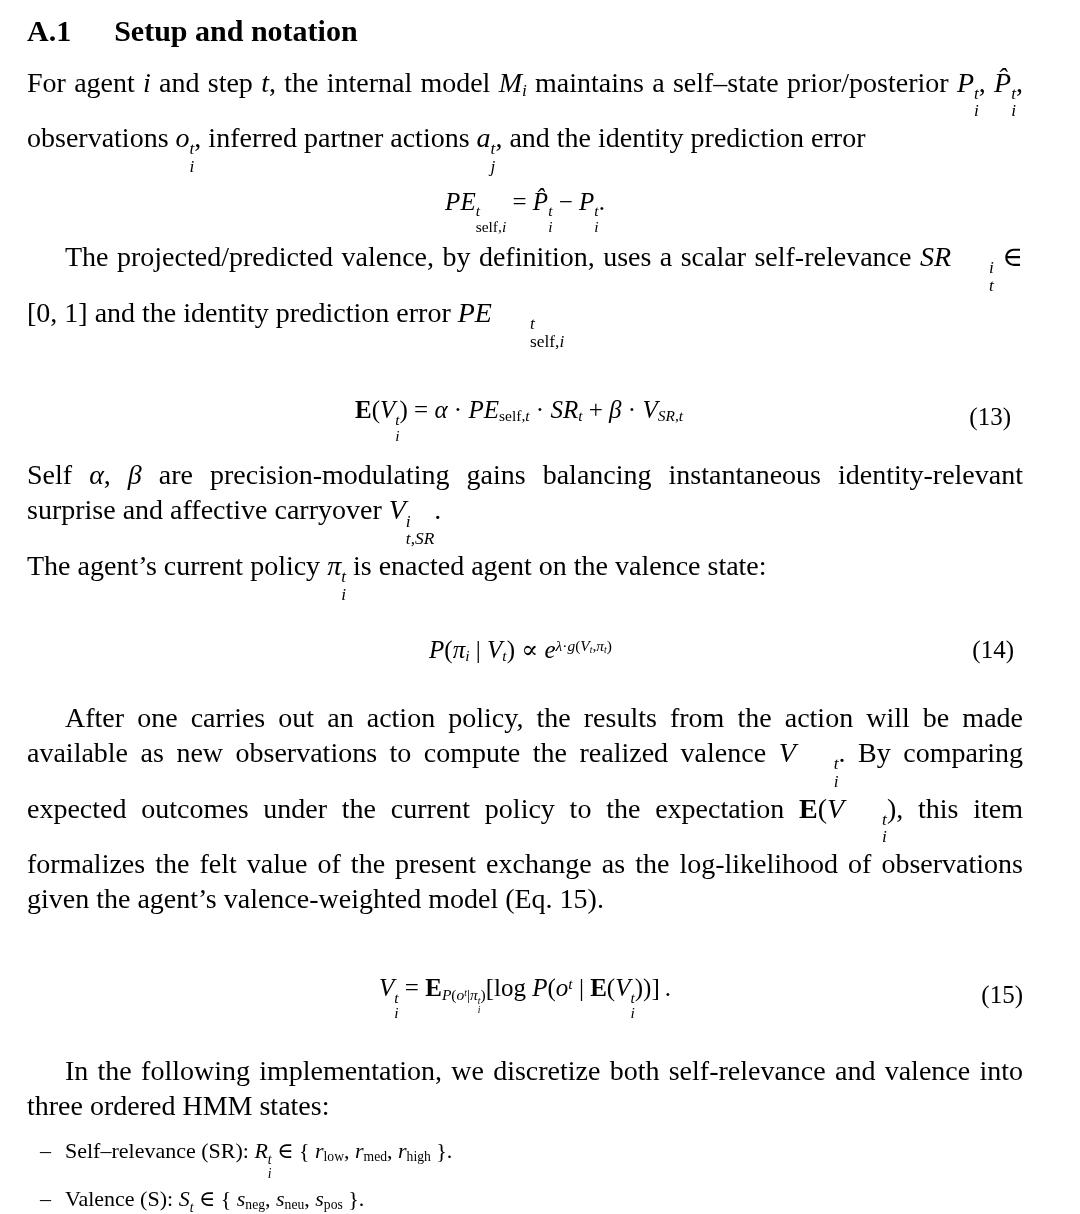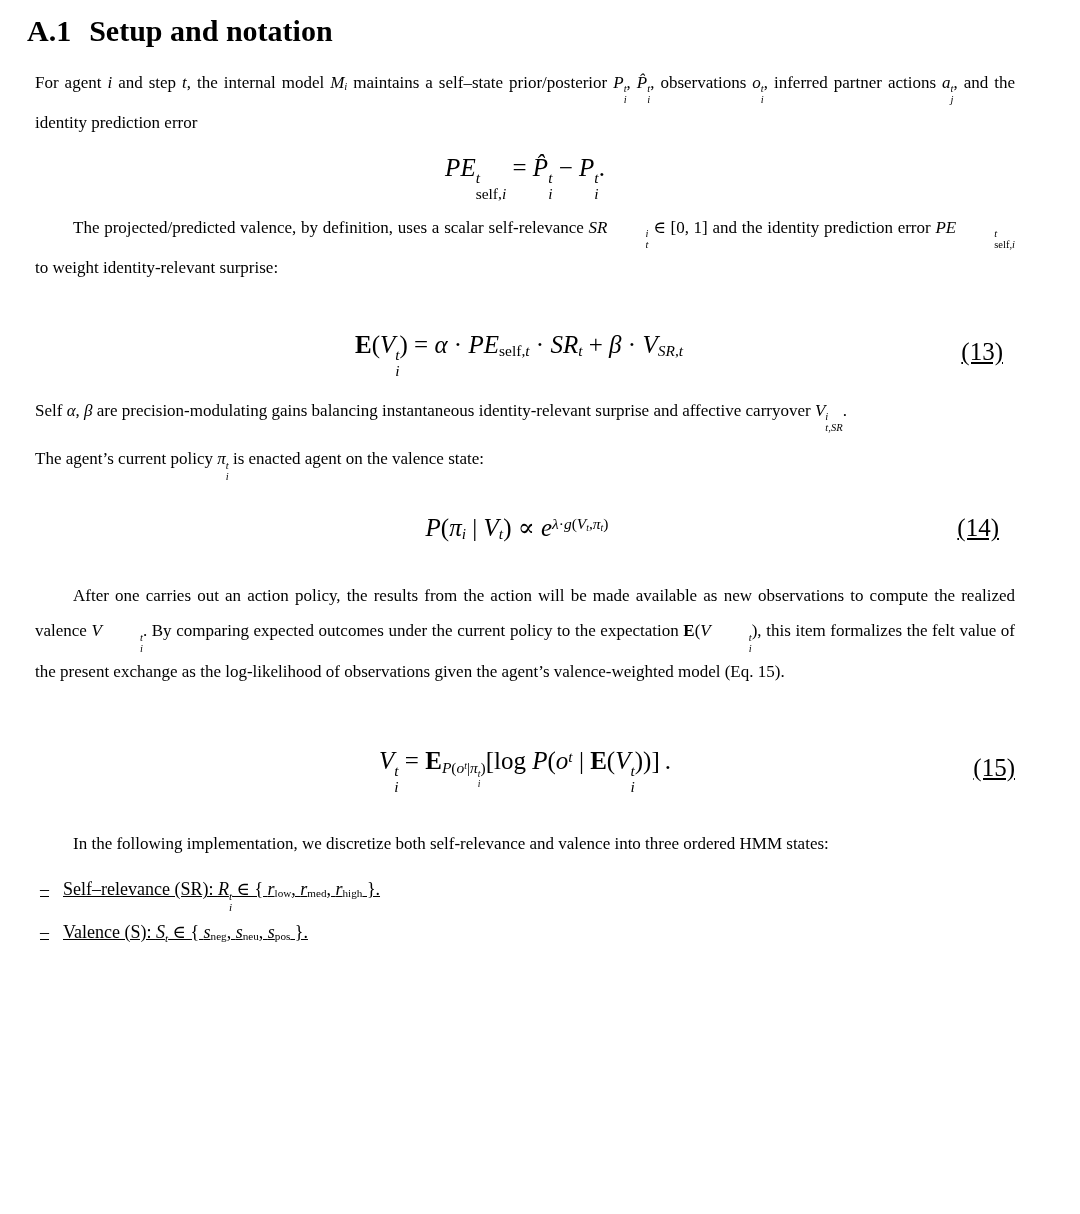--- a/index.html
+++ b/index.html
@@ -19,26 +19,26 @@
     box-sizing: border-box;
     width: 1080px;
     padding: 14px 57px 0 27px;
   }
   .heading {
     font-size: 30px;
     font-weight: bold;
     line-height: 1.15;
     margin: 0 0 16px 0;
   }
-  .heading .h-num { margin-right: 18px; }
+  .heading .h-num { margin-right: 43px; }
 
   .para {
-    font-size: 17px;
+    font-size: 28px;
     line-height: 35px;
-    margin: 8px;
+    margin: 0;
     text-align: justify;
   }
   .para.indent { text-indent: 38px; }
 
   .math { font-style: normal; white-space: normal; }
   .mit { font-style: italic; }
   .mup { font-style: normal; }
   .mbb { font-style: normal; font-weight: bold; }
 
   sup, sub { font-size: 0.62em; line-height: 1; }
@@ -56,37 +56,35 @@
   .supsub .ss { display: block; }
 
   .equation {
     position: relative;
     font-size: 25px;
     line-height: 40px;
     text-align: center;
   }
   .eq-pe { margin: 6px 0 4px 0; }
   .eq-13 { margin: 40px 12px 14px 0; }
-  .eq-14 { margin: 26px 16px 30px 0; }
+  .eq-14 { margin: 26px 9px 30px 0; }
   .eq-15 { margin: 52px 0 32px 0; }
   .eq-number {
     position: absolute;
-    right: 8px;
+    right: 0;
     top: 50%;
     transform: translateY(-50%);
     font-style: normal;
-    text-decoration: underline;
   }
 
   .list { margin-top: 10px; padding-left: 13px; }
   .list-item {
-    font-size: 18px;
+    font-size: 22px;
     line-height: 36px;
     text-align: left;
-    text-decoration: underline;
   }
   .list-item .dash { margin-right: 14px; }
 </style>
 </head>
 <body>
 
 <main class="page">
   <h2 class="heading">
     <span class="h-num">A.1</span><span class="h-title">Setup and notation</span>
   </h2>
@@ -113,21 +111,21 @@
             </span><span class="mup"> − </span><span class="mit">P</span><span class="supsub">
               <span class="ss"><span class="mit">t</span></span>
               <span class="ss"><span class="mit">i</span></span>
             </span><span class="mup">.</span></span></span></div>
       <p class="para indent"><span class="txt">The projected/predicted valence, by definition, uses a scalar self-relevance </span><span class="math"><span class="mit">SR</span><span class="supsub">
             <span class="ss"><span class="mit">i</span></span>
             <span class="ss"><span class="mit">t</span></span>
           </span><span class="mup"> ∈ [0, 1]</span></span><span class="txt"> and the identity prediction error </span><span class="math"><span class="mit">PE</span><span class="supsub">
             <span class="ss"><span class="mit">t</span></span>
             <span class="ss"><span class="mup">self</span><span class="mup">,</span><span class="mit">i</span></span>
-          </span></span><span class="txt"> to weight identity-relevant surprise:</span></p>
+          </span></span></p>
       <div class="equation eq-13"><span class="math eq-body"><span class="math"><span class="mbb">E</span><span class="mup">(</span><span class="mit">V</span><span class="supsub">
               <span class="ss"><span class="mit">t</span></span>
               <span class="ss"><span class="mit">i</span></span>
             </span><span class="mup">) = </span><span class="mit">α</span><span class="mup"> · </span><span class="mit">PE</span><sub><span class="mup">self</span><span class="mup">,</span><span class="mit">t</span></sub><span class="mup"> · </span><span class="mit">SR</span><sub><span class="mit">t</span></sub><span class="mup"> + </span><span class="mit">β</span><span class="mup"> · </span><span class="mit">V</span><sub><span class="mit">SR</span><span class="mup">,</span><span class="mit">t</span></sub></span></span><span class="eq-number">(13)</span></div>
       <p class="para"><span class="txt">Self </span><span class="math"><span class="mit">α</span><span class="mup">, </span><span class="mit">β</span></span><span class="txt"> are precision-modulating gains balancing instantaneous identity-relevant surprise and affective carryover </span><span class="math"><span class="mit">V</span><span class="supsub">
             <span class="ss"><span class="mit">i</span></span>
             <span class="ss"><span class="mit">t</span><span class="mup">,</span><span class="mit">SR</span></span>
           </span></span><span class="txt">.</span></p>
       <p class="para"><span class="txt">The agent’s current policy </span><span class="math"><span class="mit">π</span><span class="supsub">
             <span class="ss"><span class="mit">t</span></span>

